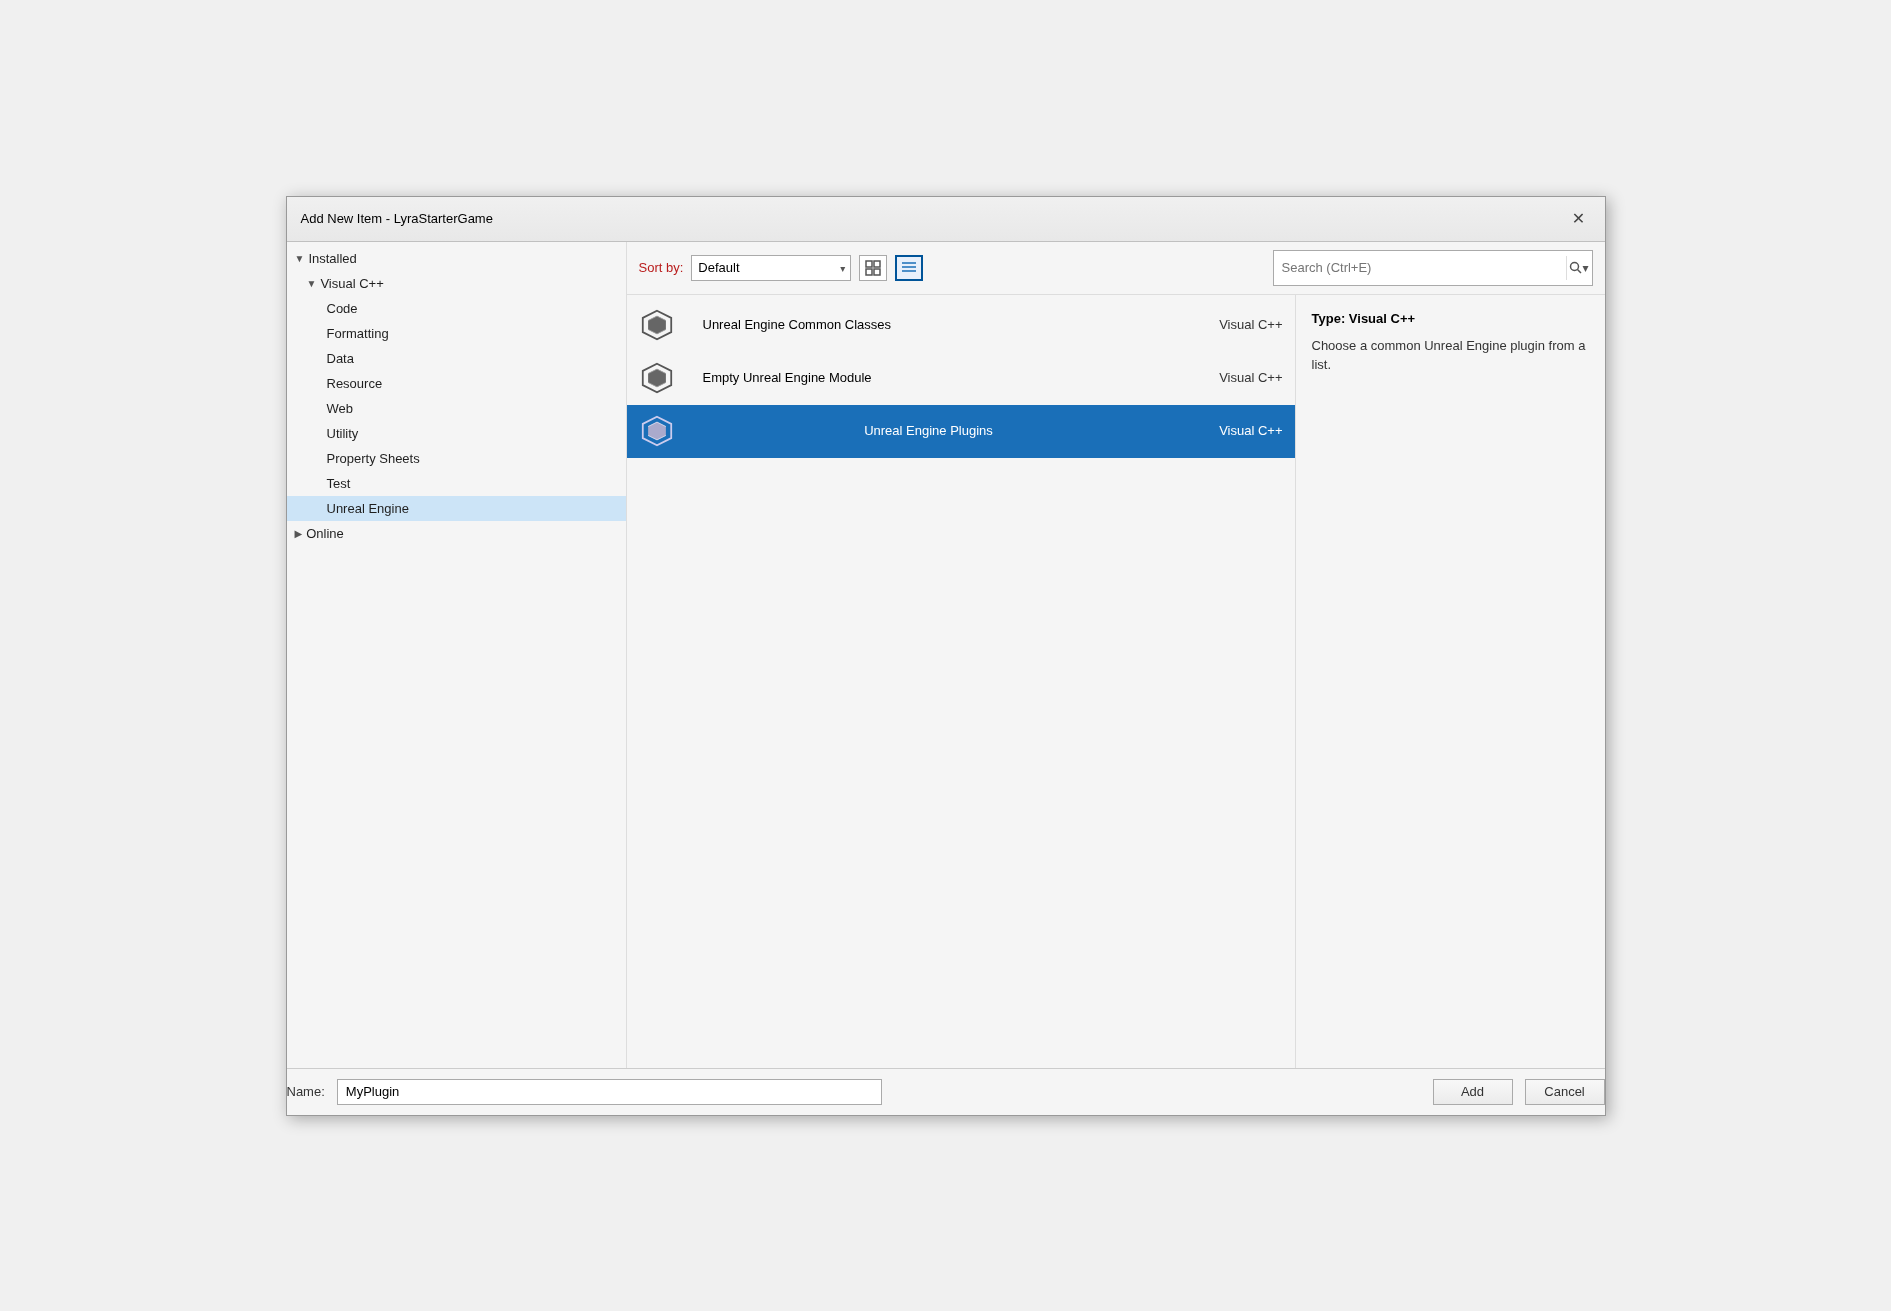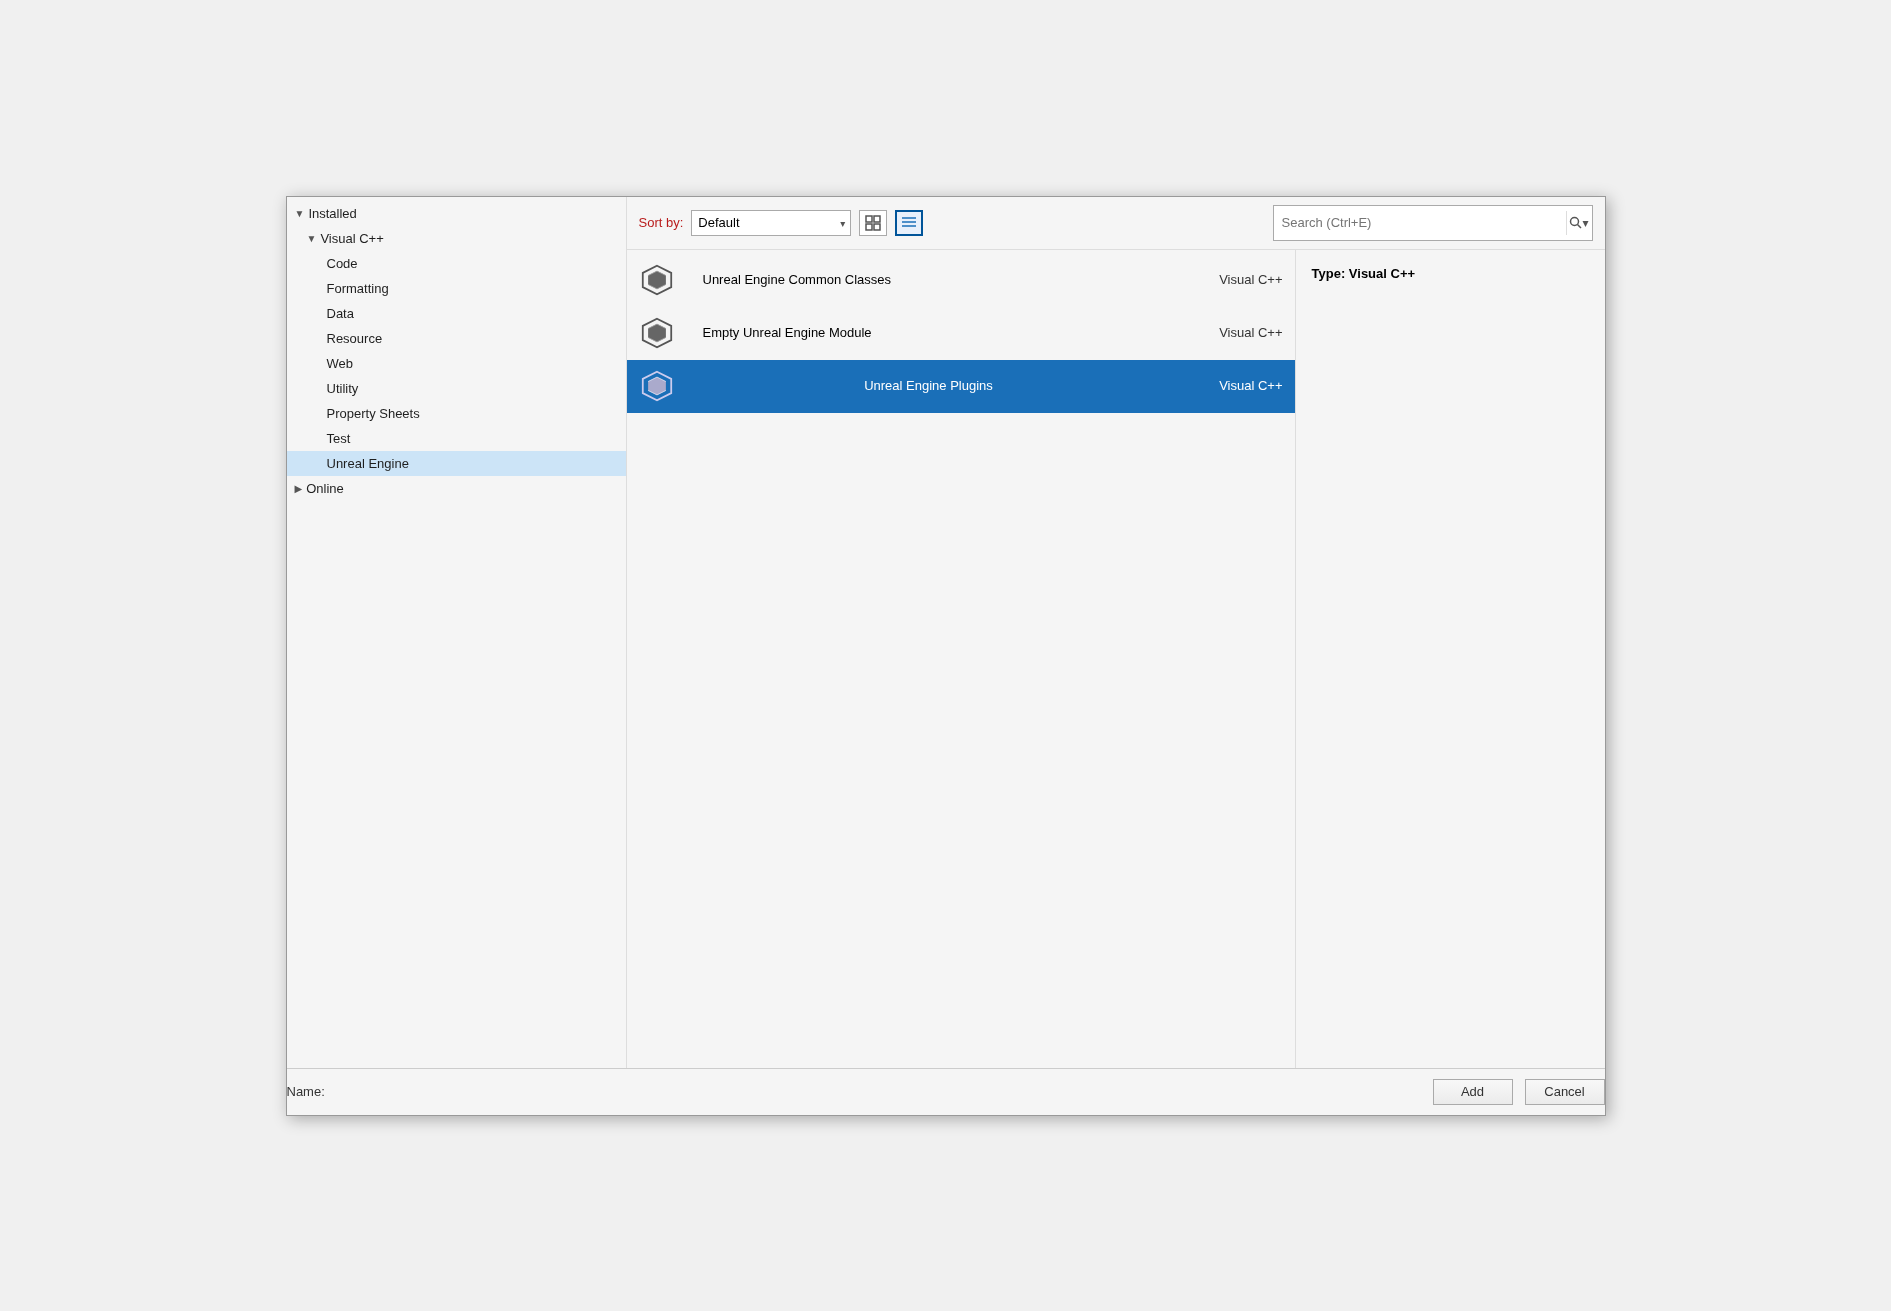--- a/index.html
+++ b/index.html
@@ -261,20 +261,24 @@
     .ue-icon-svg {
       width: 32px;
       height: 32px;
     }
   </style>
 </head>
 <body>
 
 <div class="dialog">
 
+  <div class="title-bar">
+    <span class="title-text">Add New Item - LyraStarterGame</span>
+    <button class="close-btn">✕</button>
+  </div>
 
   <div class="main-content">
 
     <div class="sidebar">
 
       <div class="sidebar-section-header">
         <span class="triangle">▼</span>
         <span>Installed</span>
       </div>
 
@@ -400,24 +404,26 @@
                 <line x1="18" y1="28" x2="28" y2="23" stroke="#dde" stroke-width="1"></line>
               </svg>
             </div>
             <span class="item-name">Unreal Engine Plugins</span>
             <span class="item-type">Visual C++</span>
           </div>
         </div>
 
         <div class="info-panel">
           <div class="info-type"><span>Type: </span><span>Visual C++</span></div>
+          <div class="info-desc">Choose a common Unreal Engine plugin from a list.</div>
         </div>
       </div>
     </div>
   </div>
 
   <div class="bottom-bar">
     <span class="name-label">Name:</span>
+    <input class="name-input" type="text" value="MyPlugin" style="">
     <div class="spacer"></div>
     <button class="action-btn">Add</button>
     <button class="action-btn">Cancel</button>
   </div>
 </div>
 
 </body></html>

